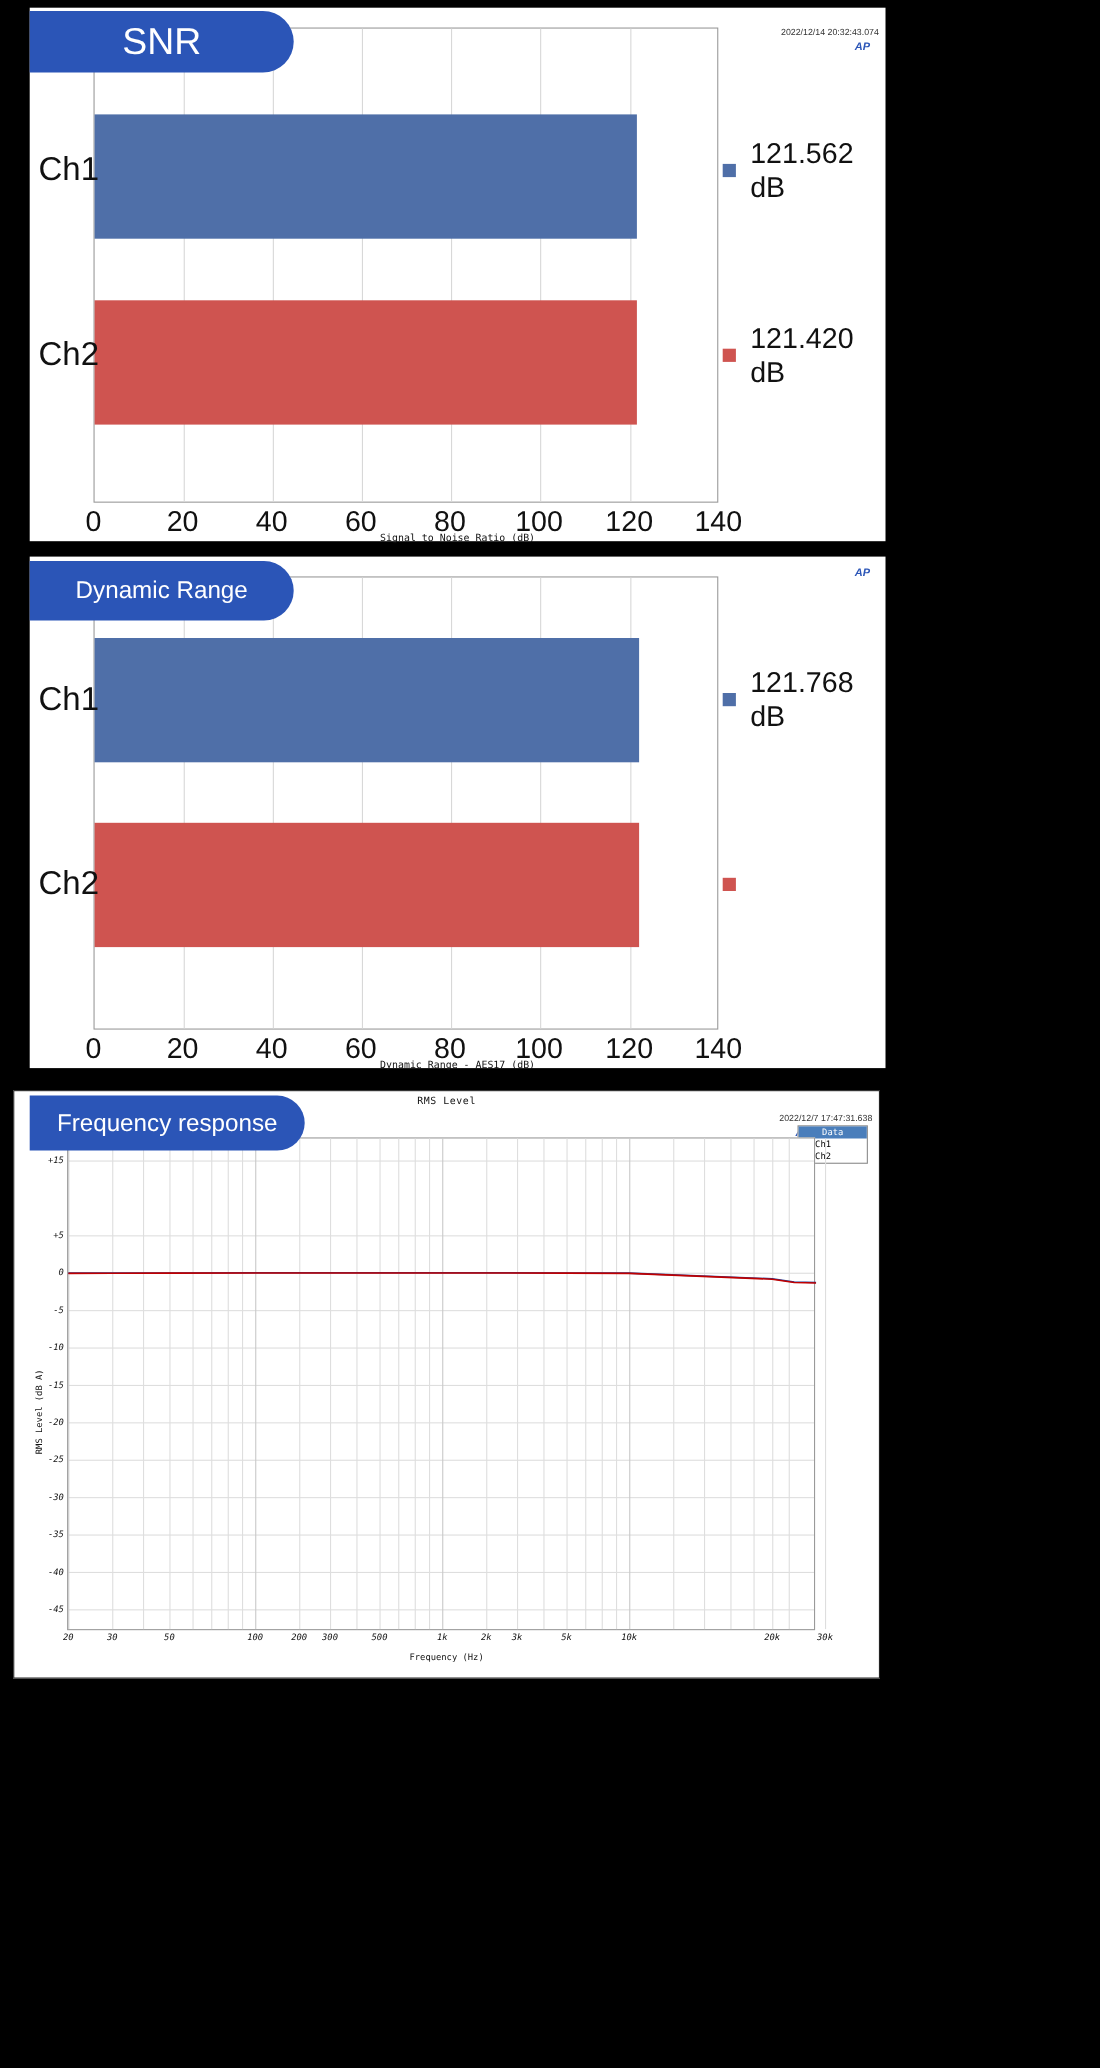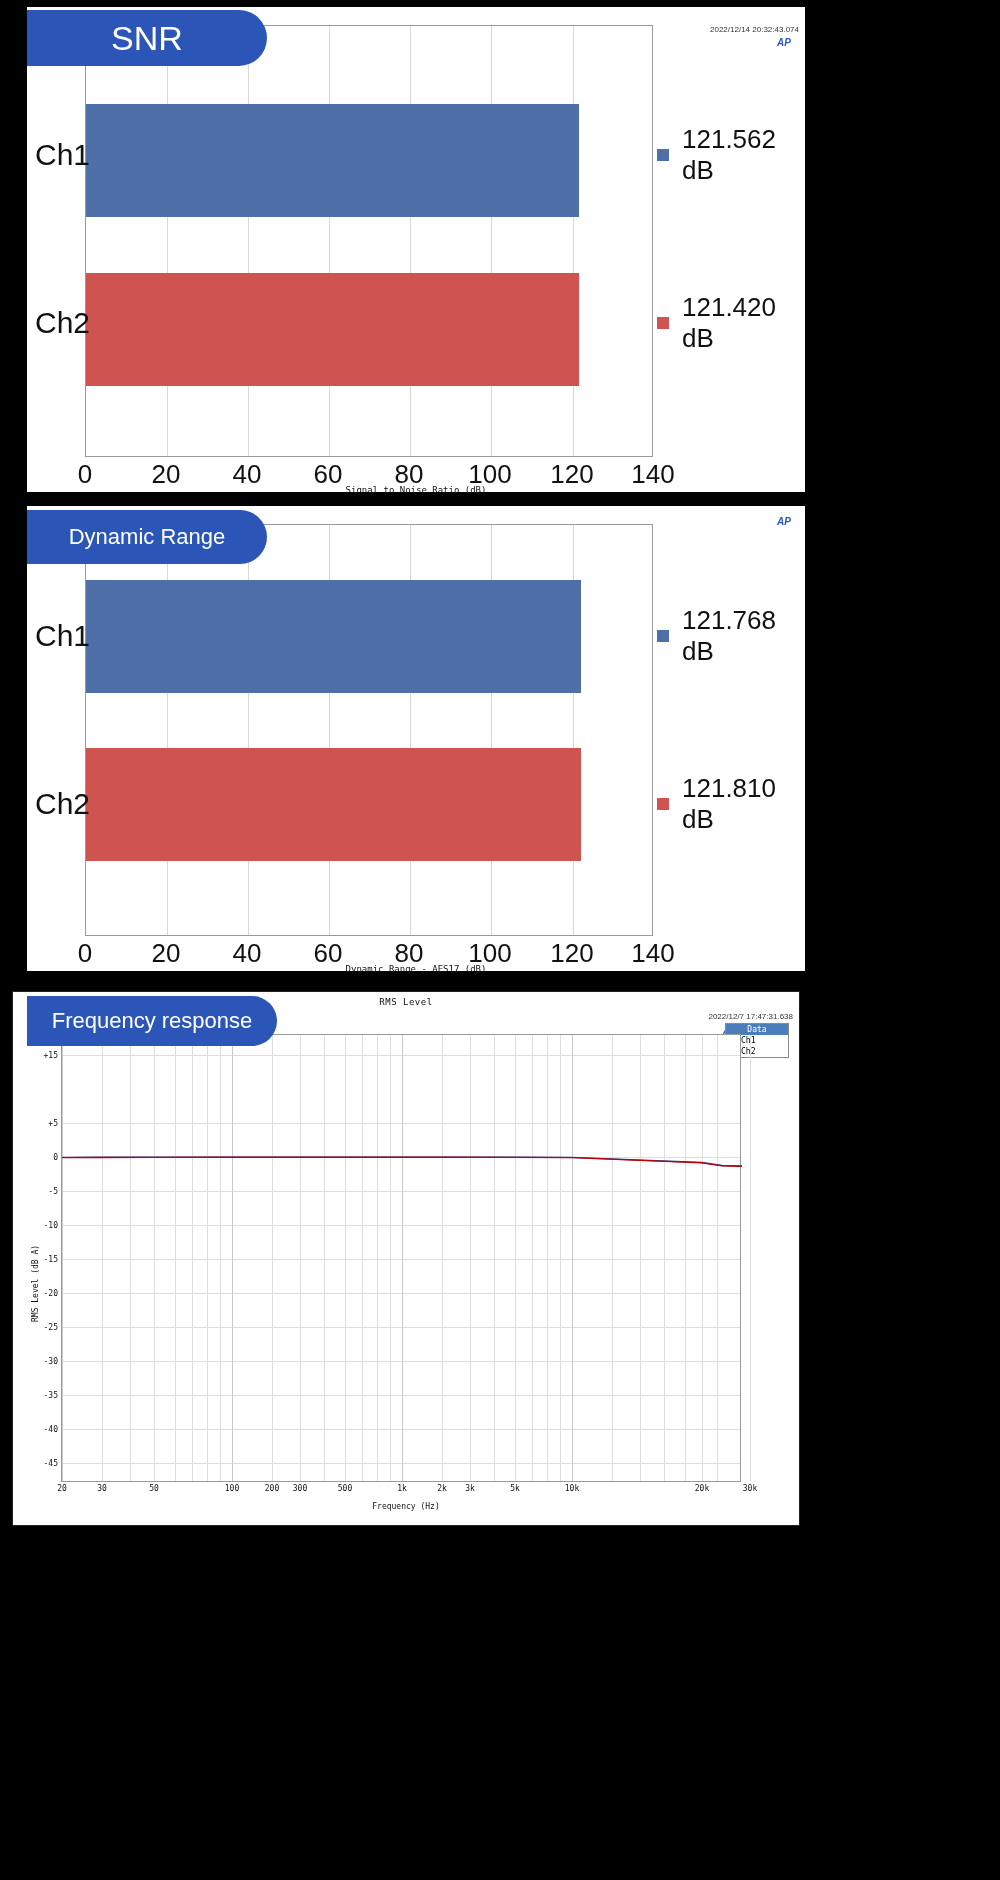--- a/index.html
+++ b/index.html
@@ -124,21 +124,20 @@
     <span style="left:324px;">80</span>
     <span style="left:405px;">100</span>
     <span style="left:487px;">120</span>
     <span style="left:568px;">140</span>
   </div>
   <div class="xcap" style="top:458px;">Dynamic Range - AES17 (dB)</div>
 
   <div class="swatch" style="left:630px;top:130px;background:#4f6fa8;"></div>
   <div class="val" style="left:655px;top:130px;">121.768 dB</div>
   <div class="swatch" style="left:630px;top:298px;background:#cf5450;"></div>
-  <div class="val" style="left:655px;top:298px;">121.810 dB</div>
 </div>
 
 <div class="badge" style="left:27px;top:510px;width:240px;height:54px;font-size:22px;">
   <span>Dynamic Range</span>
 </div>
 
 <div class="panel" style="left:12px;top:991px;width:788px;height:535px;border:1px solid #222;">
 
   <div class="chart-title" style="top:5px;">RMS Level</div>
   <div class="chart-stamp" style="top:20px;">2022/12/7 17:47:31.638</div>
@@ -149,21 +148,21 @@
     <div class="legend-row">
       <span class="legend-sw" style="background:#21409a;"></span>
       <span>Ch1</span>
     </div>
     <div class="legend-row">
       <span class="legend-sw" style="background:#c00000;"></span>
       <span>Ch2</span>
     </div>
   </div>
 
-  <div class="fr-plot" style="left:48px;top:42px;width:680px;height:448px;">
+  <div class="fr-plot" style="left:48px;top:42px;width:680px;height:448px;font-style:italic;">
 
     <div class="fr-h" style="top:20px;">
         <span class="fr-ylab">+15</span>
       </div>
     <div class="fr-h" style="top:88px;">
         <span class="fr-ylab">+5</span>
       </div>
     <div class="fr-h" style="top:122px;">
         <span class="fr-ylab">0</span>
       </div>

